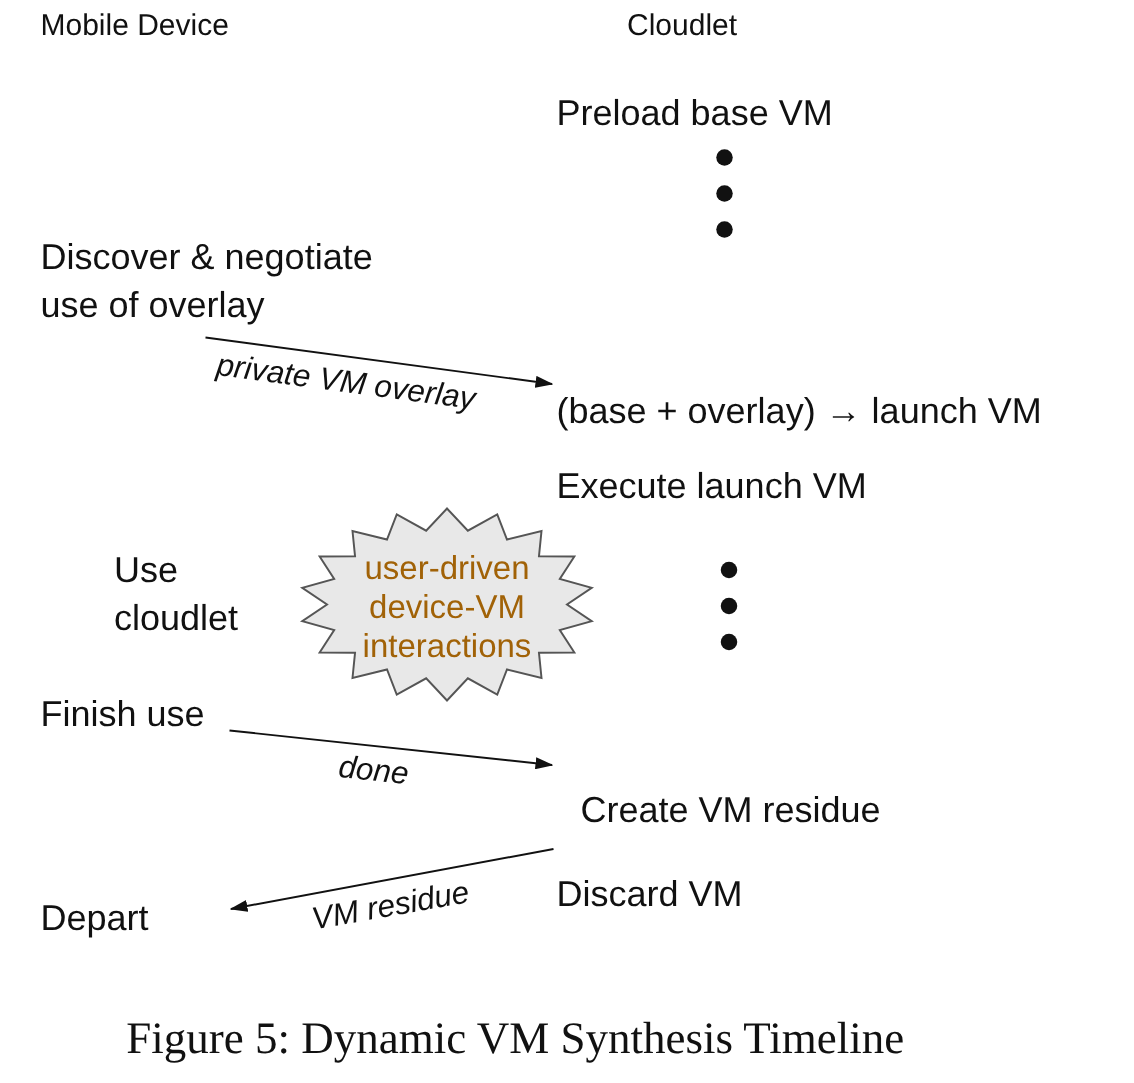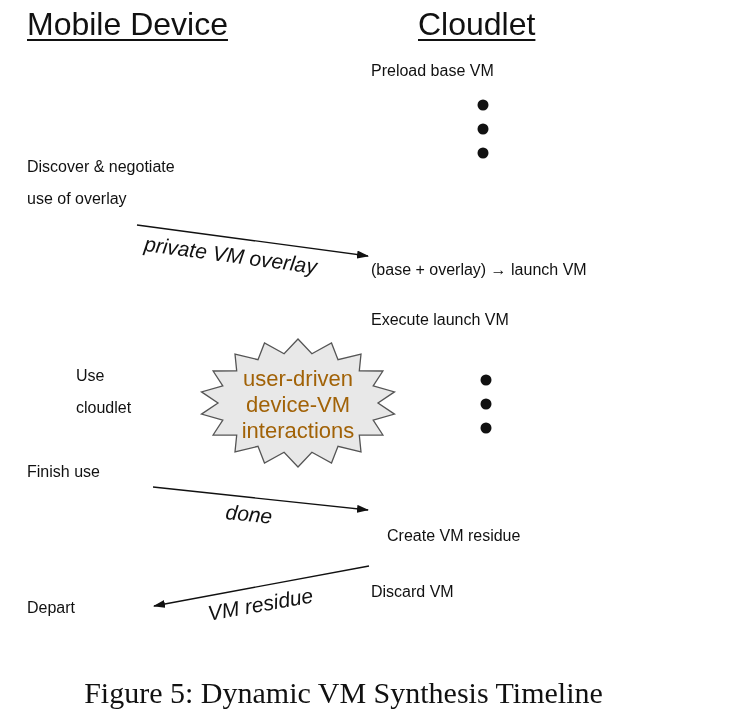--- a/index.html
+++ b/index.html
@@ -1,19 +1,19 @@
 <!DOCTYPE html>
 <html><head>
   <meta charset="utf-8">
   <style>
     html, body { margin: 0; padding: 0; background: #ffffff; }
     body { width: 756px; height: 722px; position: relative; overflow: hidden; }
     .canvas { position: absolute; left: 0; top: 0; width: 756px; height: 722px; }
-    .t { position: absolute; font-family: "Liberation Sans", sans-serif; color: #111; font-size: 16px; white-space: nowrap; line-height: 1.15; }
-    .hdr { font-size: 32px; text-decoration: underline; text-decoration-thickness: 2px; text-underline-offset: 4px; }
+    .t { position: absolute; font-family: "Liberation Sans", sans-serif; color: #111; font-size: 24px; white-space: nowrap; line-height: 1.15; }
+    .hdr { font-size: 20px; text-decoration-thickness: 2px; text-underline-offset: 4px; }
     .it { font-style: italic; font-size: 21px; }
     .cap { position: absolute; font-family: "Liberation Serif", serif; font-size: 30px; color: #111; left: 0; width: 687px; text-align: center; top: 676px; }
     .burst-text { position: absolute; font-family: "Liberation Sans", sans-serif; font-size: 22px; color: #a16207; text-align: center; line-height: 1.18; }
     svg { position: absolute; left: 0; top: 0; }
   </style>
 </head>
 <body>
 
 <div class="canvas">
 

